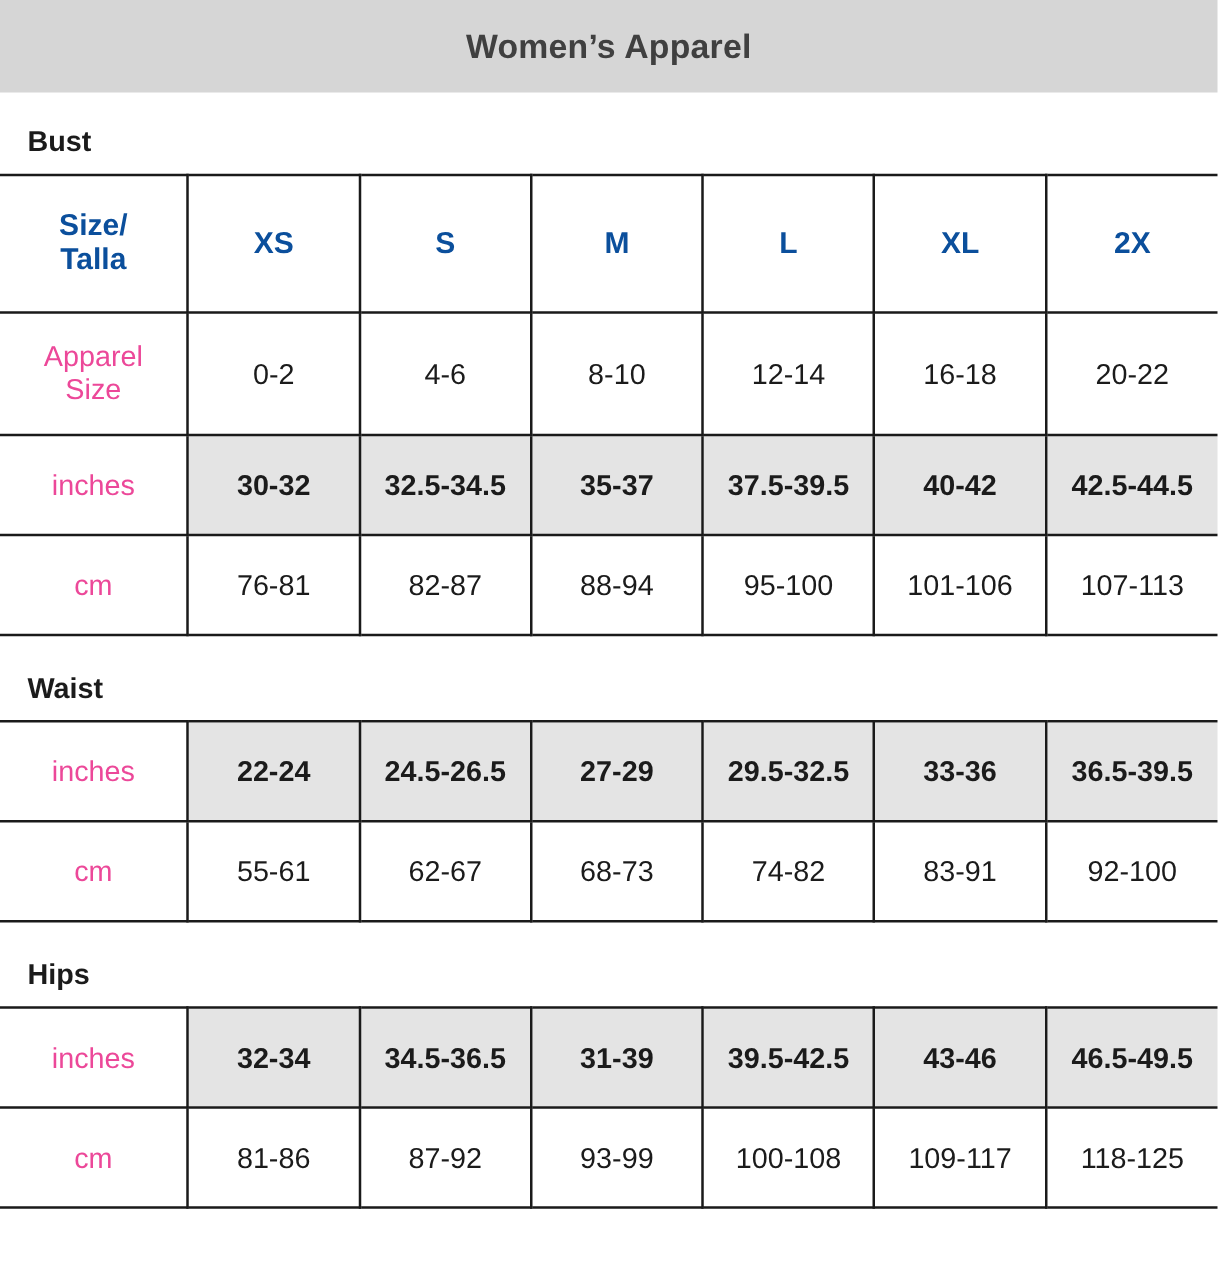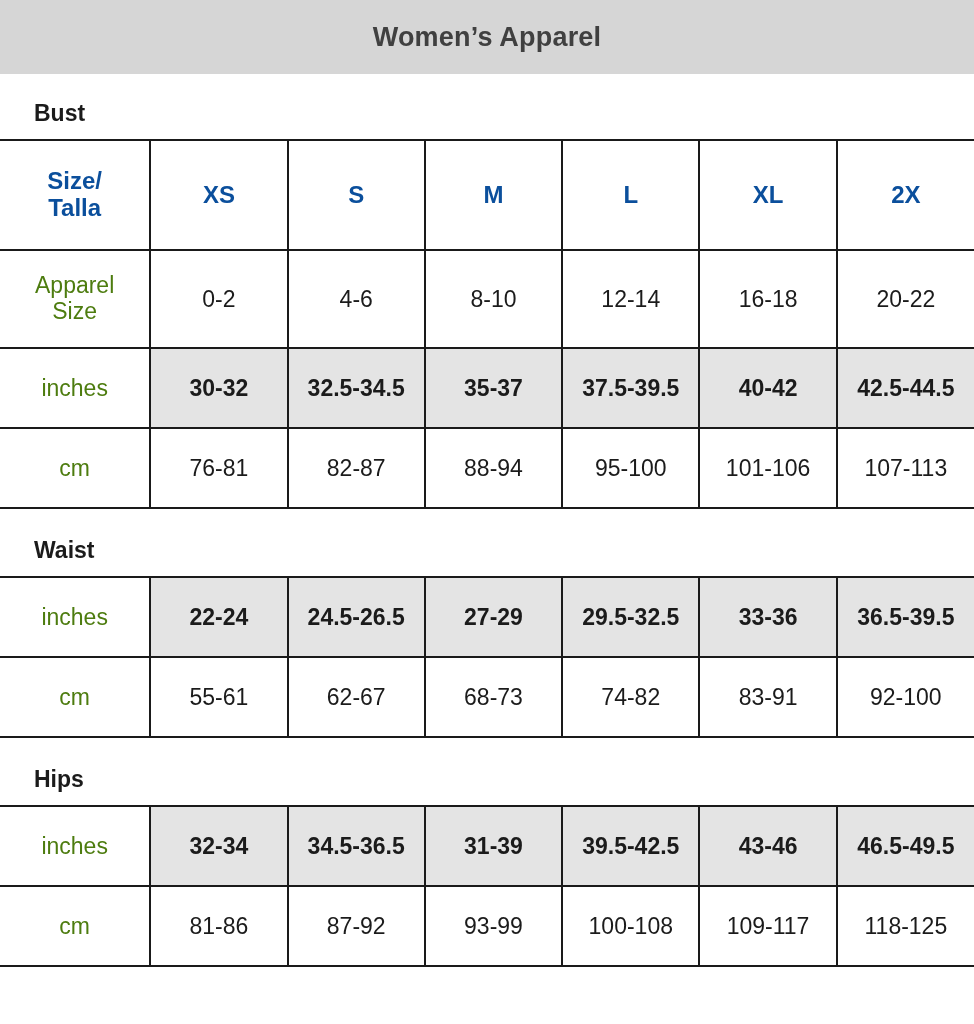--- a/index.html
+++ b/index.html
@@ -31,21 +31,21 @@
   .title-bar .title {
     font-size: 27px;
     font-weight: bold;
     color: #404040;
     letter-spacing: 0.2px;
   }
   .section-label {
     font-size: 23px;
     font-weight: bold;
     color: #1b1b1b;
-    padding-left: 34px;
+    padding-left: 22px;
     box-sizing: border-box;
   }
   .label-bust { margin-top: 26px; margin-bottom: 12px; }
   .label-waist { margin-top: 28px; margin-bottom: 12px; }
   .label-hips { margin-top: 28px; margin-bottom: 12px; }
 
   table.sizetable {
     border-collapse: collapse;
     table-layout: fixed;
     width: 974px;
@@ -56,21 +56,21 @@
     text-align: center;
     vertical-align: middle;
     font-size: 23px;
     color: #1b1b1b;
     padding: 0 2px;
     overflow: hidden;
     white-space: nowrap;
   }
   table.sizetable td.rowhead {
     font-size: 23px;
-    color: #4d7c0f;
+    color: #ec4899;
   }
   table.sizetable tr.header-row td {
     color: #0b4f9c;
     font-weight: bold;
     font-size: 24px;
   }
   table.sizetable tr.shaded td {
     background: #e4e4e4;
     font-weight: bold;
   }

